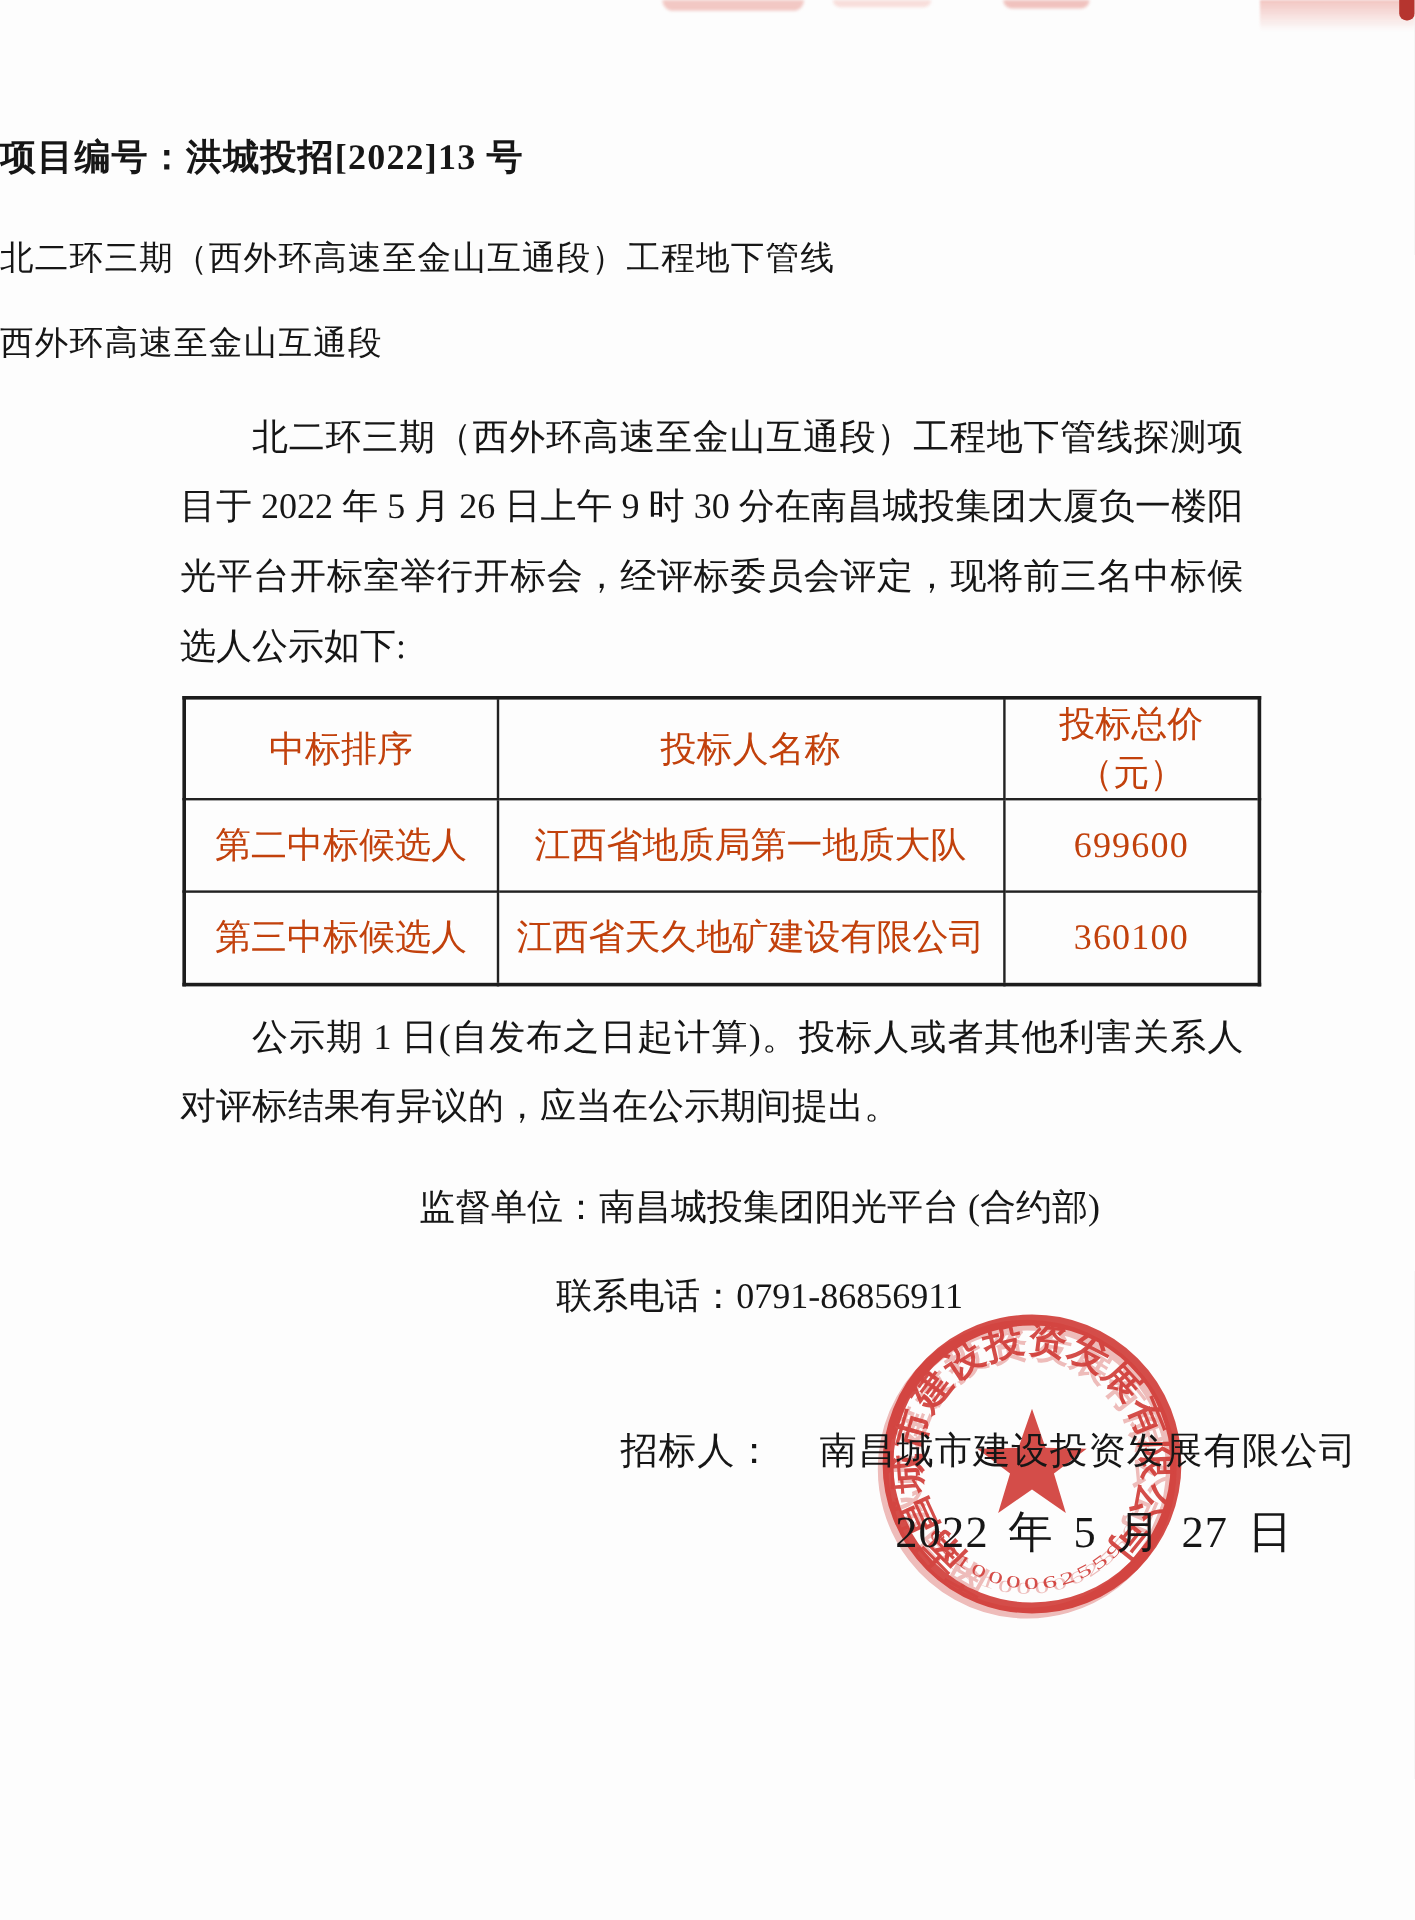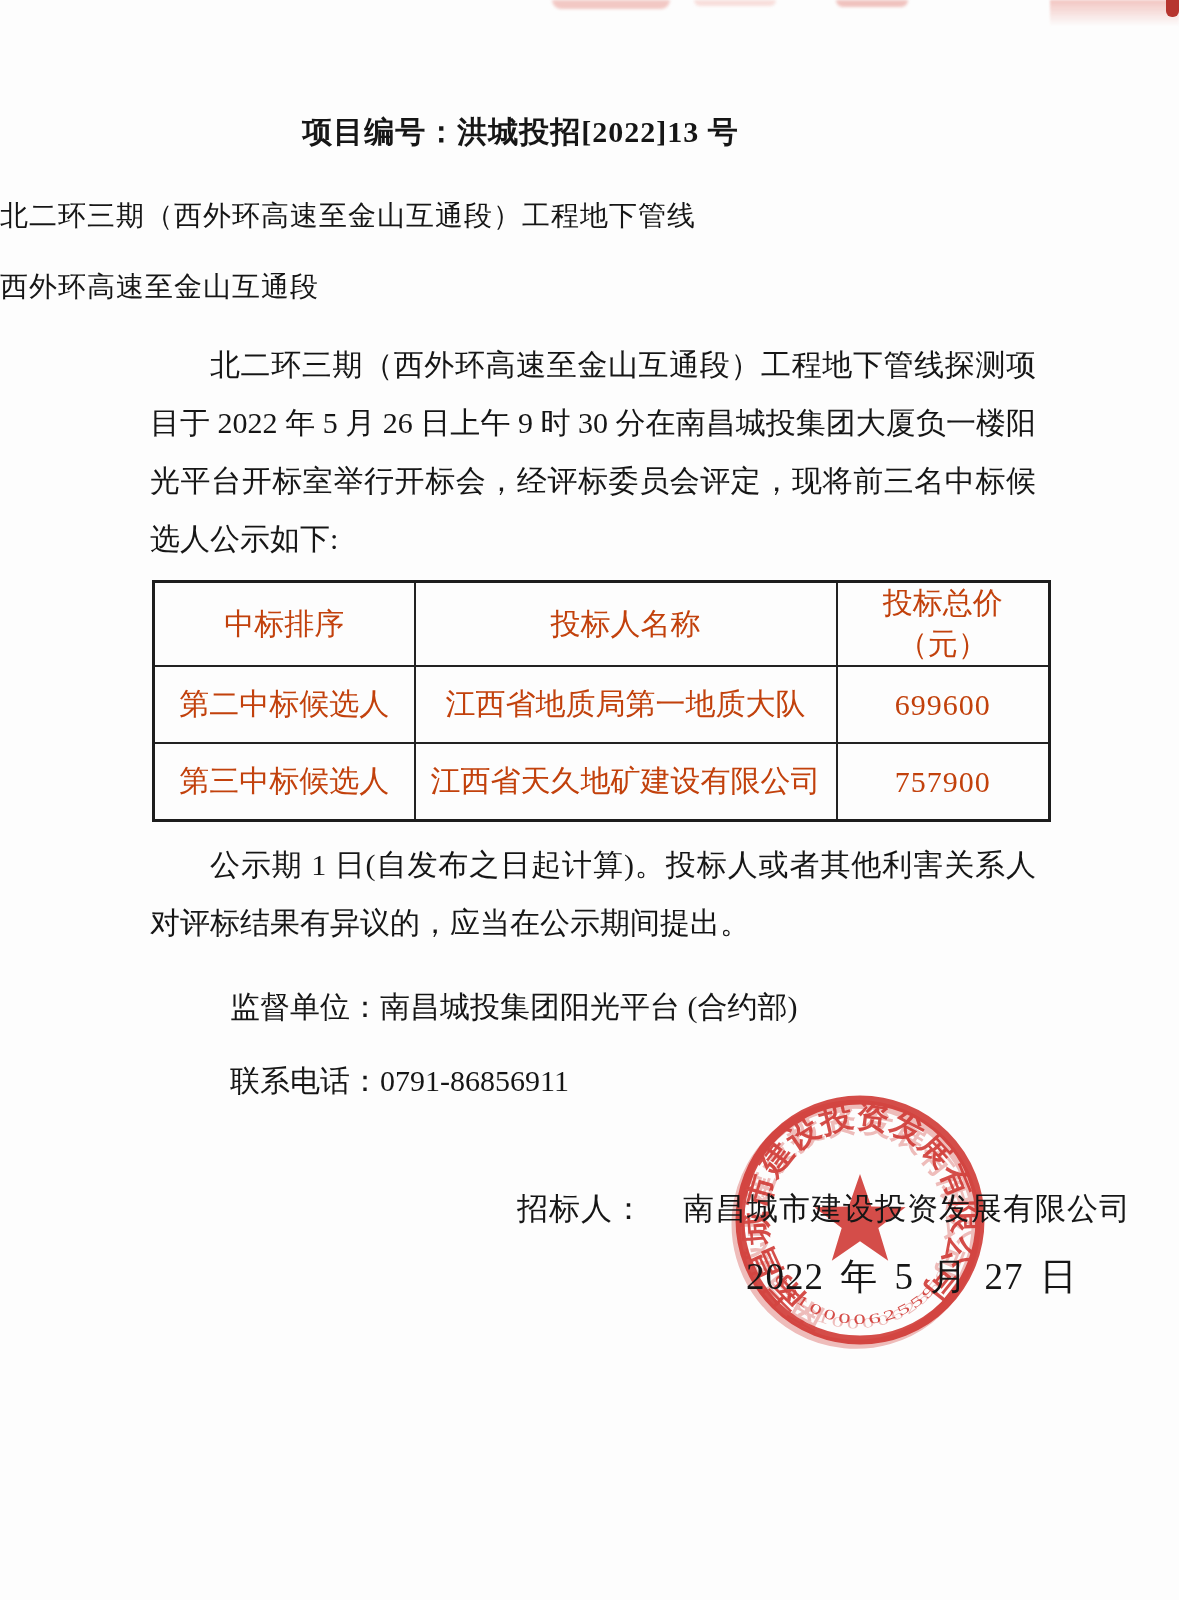--- a/index.html
+++ b/index.html
@@ -16,21 +16,21 @@
   .smudge{position:absolute;pointer-events:none;}
   .smudge-1{left:552px;top:0;width:118px;height:9px;background:#f2c8c4;border-radius:0 0 10px 10px;filter:blur(1.5px);}
   .smudge-2{left:694px;top:0;width:82px;height:6px;background:#f8dedb;border-radius:0 0 8px 8px;filter:blur(1.5px);}
   .smudge-3{left:836px;top:0;width:72px;height:7px;background:#f0c2be;border-radius:0 0 8px 8px;filter:blur(1.5px);}
   .smudge-4{left:1050px;top:0;width:129px;height:26px;background:linear-gradient(180deg,#f2c5c1,rgba(248,222,220,0));filter:blur(1px);}
   .smudge-5{left:1166px;top:0;width:13px;height:17px;background:#b6352f;border-radius:0 0 6px 6px;filter:blur(.5px);}
 
   
   .doc-number{
     padding:110px 138px 0 0;
-    text-align:center;
+    text-align:left;
     font-weight:bold;
     font-size:30px;line-height:44px;
     letter-spacing:1px;
   }
   .title{
     margin-top:26px;
     text-align:left;
     font-weight:normal;
     font-size:28px;line-height:71px;
     letter-spacing:1px;
@@ -38,21 +38,21 @@
   
   .para{
     margin:14px 143px 0 150px;
     font-size:30px;line-height:58px;
     text-align:justify;
     text-indent:2em;
   }
   .kv-line{
     margin:16px 143px 0 150px;
     padding-left:80px;
-    font-size:30px;line-height:58px;
+    font-size:30px;line-height:58px;text-align:center;
   }
   .kv-line.first{margin-top:26px;}
 
   
   table.bid-table{
     margin:12px 0 0 152px;
     width:896px;
     border-collapse:collapse;
     table-layout:fixed;
     font-size:30px;
@@ -126,21 +126,21 @@
     </thead>
     <tbody>
       <tr>
         <td>第二中标候选人</td>
         <td>江西省地质局第一地质大队</td>
         <td class="price">699600</td>
       </tr>
       <tr>
         <td>第三中标候选人</td>
         <td>江西省天久地矿建设有限公司</td>
-        <td class="price">757900</td>
+        <td class="price">360100</td>
       </tr>
     </tbody>
   </table>
 
   <p class="para">公示期 1 日(自发布之日起计算)。投标人或者其他利害关系人对评标结果有异议的，应当在公示期间提出。</p>
 
   <p class="kv-line first">监督单位：南昌城投集团阳光平台 (合约部)</p>
   <p class="kv-line">联系电话：0791-86856911</p>
 
   <div class="seal-wrap">

